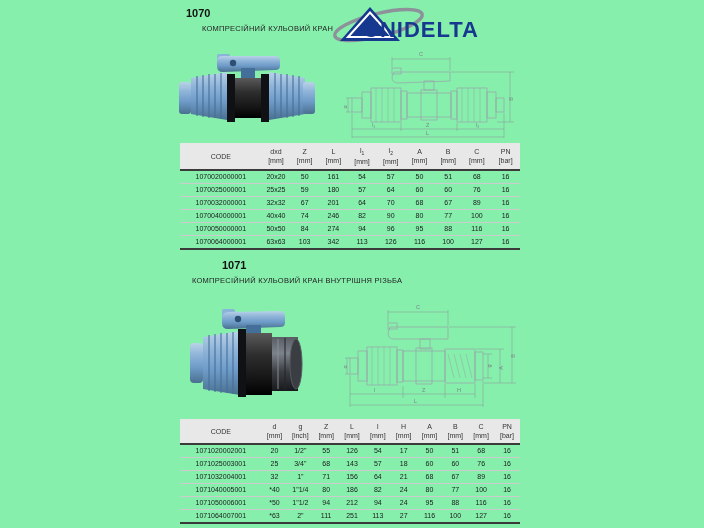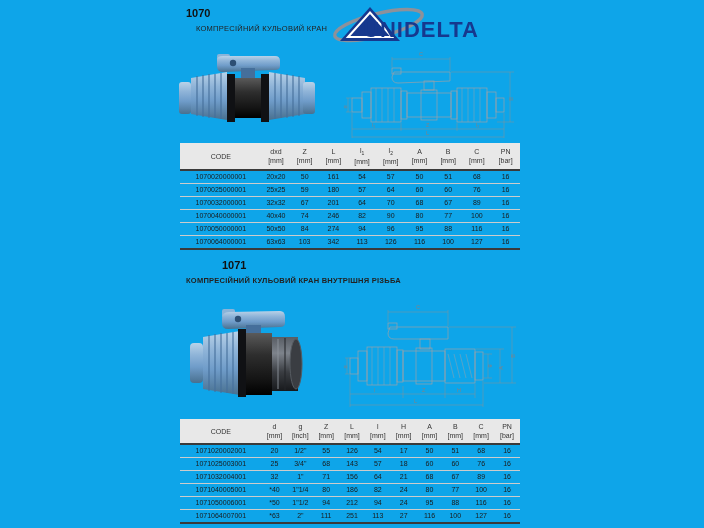--- a/index.html
+++ b/index.html
@@ -1,25 +1,25 @@
 <!DOCTYPE html>
 <html style="--brand_blue: #16388e; --swoosh_gray: #8d919a; --valve_blue: #6f9cc9; --valve_black: #17191c; --table_header_gray: #e8e8e8;"><head>
 <meta charset="utf-8">
 <style>
   html,body { margin:0; padding:0; background:#fff; }
   .page {
-    position:relative; width:704px; height:528px; background:#0ea5e9;
+    position:relative; width:704px; height:528px; background:#86efac;
     font-family:"Liberation Sans", sans-serif; overflow:hidden; color:#1a1a1a;
   }
   .sec-code { position:absolute; font-size:11px; font-weight:bold; color:#111; }
   .sec-title { position:absolute; font-size:7.5px; color:#222; letter-spacing:0.25px; }
   #code-1070 { left:186px; top:7px; }
-  #title-1070 { left:196px; top:24px; }
+  #title-1070 { left:202px; top:24px; }
   #code-1071 { left:186px; top:259px;margin-left:36px; }
-  #title-1071 { left:186px; top:276px;font-weight:bold; }
+  #title-1071 { left:192px; top:276px; }
 
   .logo { position:absolute; left:331px; top:5px; width:160px; height:40px; }
   .photo-1070 { position:absolute; left:177px; top:54px; width:140px; height:82px; }
   .photo-1071 { position:absolute; left:188px; top:297px; width:120px; height:114px; }
   .draw-1070 { position:absolute; left:344px; top:45px; width:176px; height:95px; }
   .draw-1071 { position:absolute; left:344px; top:294px; width:176px; height:122px; }
 
   .spec-table { position:absolute; width:340px; border-collapse:collapse; table-layout:fixed; }
   #table-1070 { left:180px; top:143px; }
   #table-1071 { left:180px; top:419px; }

